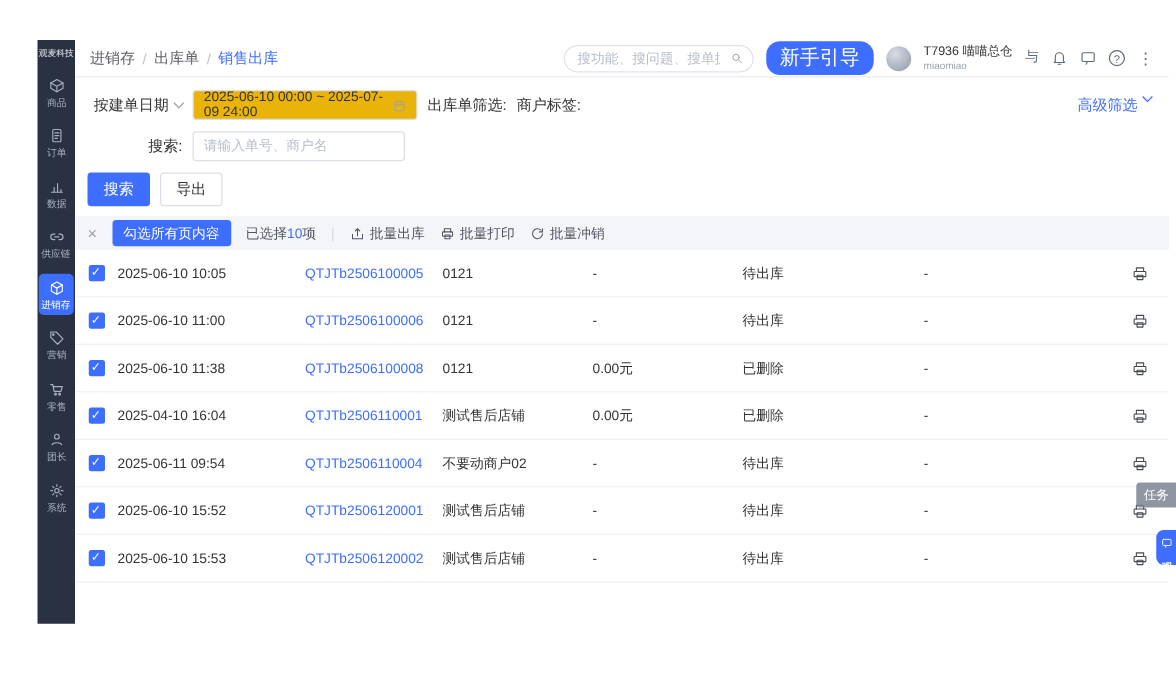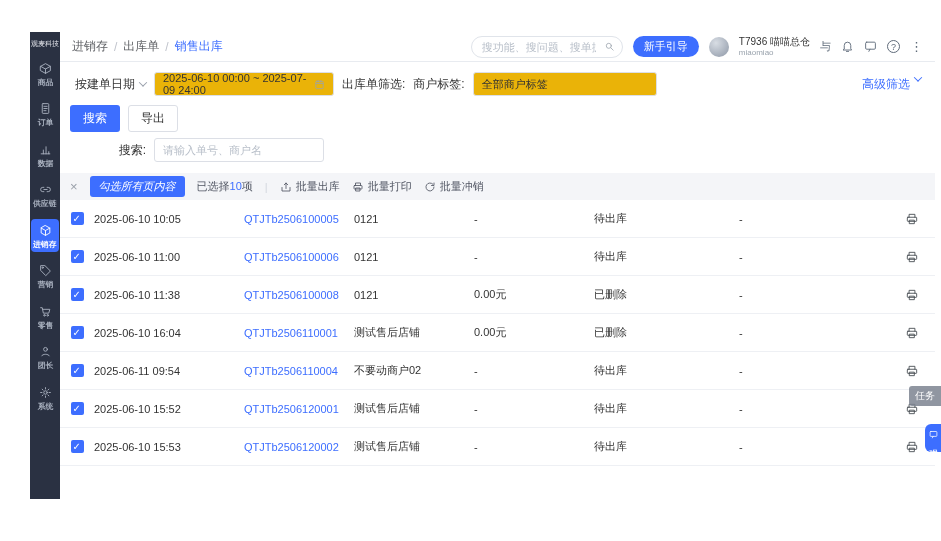--- a/index.html
+++ b/index.html
@@ -7,36 +7,36 @@
     --table-head-bg:#f2f4f7; --bulk-bg:#f4f5f8; --text:#333333;
   }
   *{box-sizing:border-box;margin:0;padding:0;font-family:"Liberation Sans","DejaVu Sans",sans-serif;}
   body{width:941px;height:541px;background:#fff;position:relative;overflow:hidden;color:var(--text);}
   .sv{width:13px;height:13px;fill:none;stroke:currentColor;stroke-width:1.7;stroke-linecap:round;stroke-linejoin:round;flex:none;}
   .app{position:absolute;left:30px;top:32px;width:905px;height:467px;display:flex;background:#fff;}
 
   
   .sidebar{width:30px;background:var(--sidebar-bg);display:flex;flex-direction:column;align-items:center;padding-top:5px;flex:none;}
   .logo{color:#e8eaef;font-size:7px;line-height:1.1;text-align:center;margin:3px 0 9px;}
-  .side-item{width:28px;padding:5px 0 4px;border-radius:4px;display:flex;flex-direction:column;align-items:center;gap:3px;color:#a9b1bf;margin-bottom:7px;cursor:pointer;font-weight:bold;}
+  .side-item{width:28px;padding:5px 0 4px;border-radius:4px;display:flex;flex-direction:column;align-items:center;gap:3px;color:#a9b1bf;margin-bottom:7px;cursor:pointer;}
   .side-item.active{background:var(--accent);color:#fff;}
   .side-label{font-size:8.5px;line-height:1;white-space:nowrap;transform:scale(.92);}
 
   
   .main{flex:1;display:flex;flex-direction:column;min-width:0;}
   .topbar{height:30px;display:flex;align-items:center;padding:0 12px;border-bottom:1px solid var(--border);gap:8px;flex:none;}
   .breadcrumb{display:flex;align-items:center;gap:6px;font-size:12px;color:#606266;}
   .crumb-current{color:var(--accent);}
   .crumb-sep{color:#c0c4cc;}
   .tb-right{margin-left:auto;display:flex;align-items:center;gap:10px;}
   .search-box{position:relative;display:flex;align-items:center;}
   .search-box input{width:152px;height:22px;border:1px solid #e0e4ea;border-radius:12px;padding:0 26px 0 10px;font-size:11px;color:var(--text);outline:none;background:#fff;}
   .search-box input::placeholder{color:#b8bfc9;}
   .search-mag{position:absolute;right:8px;color:#9aa3ad;width:11px;height:11px;}
-  .guide-btn{background:var(--accent);color:#fff;font-size:11px;padding:3px 11px;border-radius:11px;border:none;cursor:pointer;white-space:nowrap;}
+  .guide-btn{background:var(--accent);color:#fff;font-size:16px;padding:3px 11px;border-radius:11px;border:none;cursor:pointer;white-space:nowrap;}
   .avatar{width:20px;height:20px;border-radius:50%;background:radial-gradient(circle at 35% 30%,#d8dde4,#8d97a6);flex:none;}
   .user-block{display:flex;flex-direction:column;line-height:1.2;}
   .user-name{font-size:10px;color:#333;white-space:nowrap;}
   .user-sub{font-size:8px;color:var(--muted);}
   .tb-icons{display:flex;align-items:center;gap:10px;color:#5f6b7a;}
   .txt-ic{font-size:11px;cursor:pointer;line-height:1;}
   .help-ic{width:13px;height:13px;border:1px solid currentColor;border-radius:50%;font-size:9px;display:flex;align-items:center;justify-content:center;cursor:pointer;}
   .more-ic{font-size:13px;cursor:pointer;}
 
   
@@ -53,21 +53,21 @@
   .f-input{border:1px solid #dcdfe6;border-radius:3px;height:24px;width:170px;padding:0 8px;font-size:11px;outline:none;color:#333;}
   .f-input::placeholder{color:#b8bfc9;}
   .advanced{margin-left:auto;color:var(--accent);display:flex;align-items:flex-start;cursor:pointer;font-size:12px;white-space:nowrap;}
   .btn-row{gap:8px;margin-bottom:6px;}
   .btn-primary{background:var(--accent);color:#fff;border:none;border-radius:3px;font-size:12px;padding:5px 13px;cursor:pointer;}
   .btn-plain{background:#fff;color:#333;border:1px solid #dcdfe6;border-radius:3px;font-size:12px;padding:4px 12px;cursor:pointer;}
 
   
   .bulkbar{background:var(--bulk-bg);height:27px;display:flex;align-items:center;gap:12px;padding:0 10px;font-size:11px;color:#515663;flex:none;}
   .close-x{color:#9aa0aa;font-size:13px;cursor:pointer;line-height:1;}
-  .select-all-btn{background:var(--accent);color:#fff;border:none;border-radius:3px;font-size:11px;padding:3px 9px;cursor:pointer;font-style:italic;}
+  .select-all-btn{background:var(--accent);color:#fff;border:none;border-radius:3px;font-size:11px;padding:3px 9px;cursor:pointer;}
   .count{color:var(--accent);}
   .vdiv{color:#d3d7de;}
   .bulk-action{display:flex;align-items:center;gap:4px;cursor:pointer;color:#515663;}
   .bulk-action .sv{width:12px;height:12px;}
 
   
   .table{flex:1;overflow:hidden;font-size:11px;display:flex;flex-direction:column;}
   .tr{display:flex;align-items:center;height:38px;border-bottom:1px solid #eef0f4;flex:none;background:#fff;}
   .thead{background:var(--table-head-bg);height:27px;font-weight:bold;color:#333;}
   .col-cb{width:34px;display:flex;justify-content:center;flex:none;}
@@ -212,35 +212,32 @@
         </span>
         <div class="box date-box">
           <span>2025-06-10 00:00 ~ 2025-07-09 24:00</span>
           <svg class="sv" style="width:11px;height:11px;color:#9aa3ad;" viewBox="0 0 24 24">
               <rect x="4" y="5" width="16" height="16" rx="2"></rect>
               <path d="M4 10h16M9 3v4M15 3v4"></path>
             </svg>
         </div>
         <span class="f-label">出库单筛选:</span>
         <span class="f-label">商户标签:</span>
-        <div class="box merchant-box">
-          <span>全部商户标签</span>
-        </div>
         <span class="advanced">
           <span>高级筛选</span>
           <span class="chev blue"></span>
         </span>
       </div>
+      <div class="f-row">
+        <span class="f-label-w" style="cursor:default;">搜索:</span>
+        <input class="f-input" type="text" placeholder="请输入单号、商户名" style="">
+      </div>
       <div class="f-row btn-row">
         <button class="btn-primary">搜索</button>
         <button class="btn-plain">导出</button>
-      </div>
-      <div class="f-row">
-        <span class="f-label-w" style="cursor:default;">搜索:</span>
-        <input class="f-input" type="text" placeholder="请输入单号、商户名" style="">
       </div>
     </div>
 
     <div class="bulkbar">
       <span class="close-x">×</span>
       <button class="select-all-btn">勾选所有页内容</button>
       <span>
         <span>已选择</span><span class="count">10</span><span>项</span>
       </span>
       <span class="vdiv">|</span>
@@ -330,21 +327,21 @@
                 <rect x="8" y="14" width="8" height="6"></rect>
               </svg>
             </span>
           </span>
       </div>
 
       <div class="tr">
         <span class="col-cb">
             <span class="cb"></span>
           </span>
-        <span class="col-time">2025-06-10 16:04</span>
+        <span class="col-time">2025-04-10 16:04</span>
         <span class="col-order"><a class="link">QTJTb2506110001</a></span>
         <span class="col-merchant">测试售后店铺</span>
         <span class="col-cost">0.00元</span>
         <span class="col-status">已删除</span>
         <span class="col-remark">-</span>
         <span class="col-op">
             <span class="op-btn">
               <svg class="sv" viewBox="0 0 24 24">
                 <path d="M7 9V4h10v5"></path>
                 <rect x="4" y="9" width="16" height="7" rx="1"></rect>

